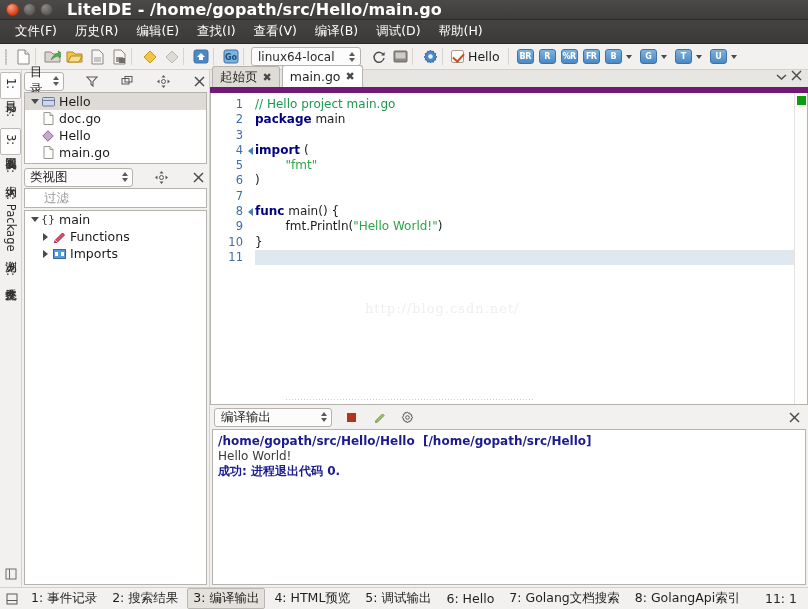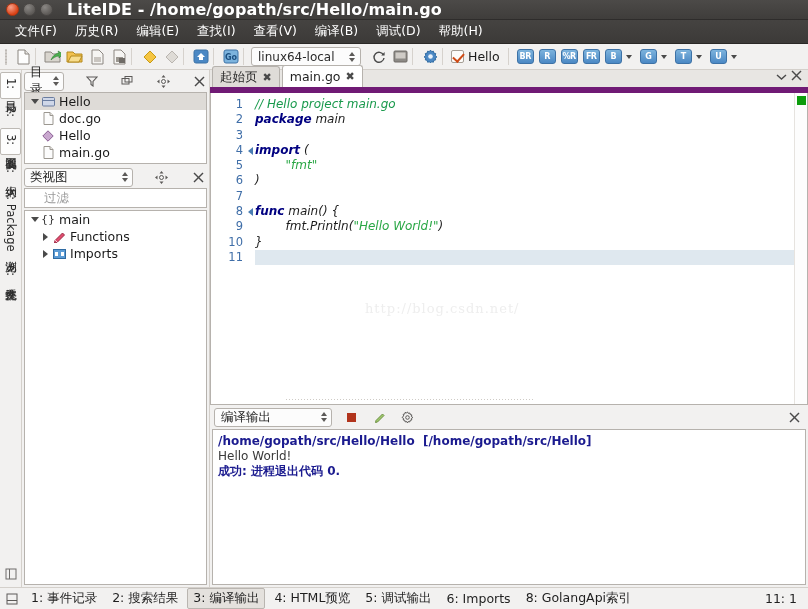--- a/index.html
+++ b/index.html
@@ -269,21 +269,21 @@
   }
   .codearea {
     flex: 1 1 auto;
     padding-top: 4px;
     padding-left: 10px;
     font-family: "DejaVu Sans", "Liberation Sans", sans-serif;
     font-size: 12px;
     position: relative;
     min-width: 0;
   }
-  .cl { height: 15.3px; line-height: 15.3px; white-space: pre; font-style: italic; }
+  .cl { height: 15.3px; line-height: 15.3px; white-space: pre; }
   .cl.cur { background: #dfe8ef; }
   .kw   { color: #000080; font-weight: bold; }
   .cmt  { color: #1a9a4d; }
   .str  { color: #2aa745; }
   .plain{ color: #1c1c1c; }
   .watermark {
     position: absolute;
     left: 120px; top: 208px;
     color: #eeeeee;
     font-family: "DejaVu Serif", "Liberation Serif", serif;
@@ -778,17 +778,18 @@
       <svg width="12" height="12" viewBox="0 0 12 12">
           <rect x="1" y="1" width="10" height="10" fill="none" stroke="#5c5a58"></rect>
           <line x1="1" y1="7.5" x2="11" y2="7.5" stroke="#5c5a58"></line>
         </svg>
     </span>
     <span class="sb-item">1: 事件记录</span>
     <span class="sb-item">2: 搜索结果</span>
     <span class="sb-item active">3: 编译输出</span>
     <span class="sb-item">4: HTML预览</span>
     <span class="sb-item">5: 调试输出</span>
-    <span class="sb-item">6: Imports</span>
+    <span class="sb-item">6: Hello</span>
+    <span class="sb-item">7: Golang文档搜索</span>
     <span class="sb-item">8: GolangApi索引</span>
     <span class="sb-right">11: 1</span>
   </div>
 </div>
 
 </body></html>

